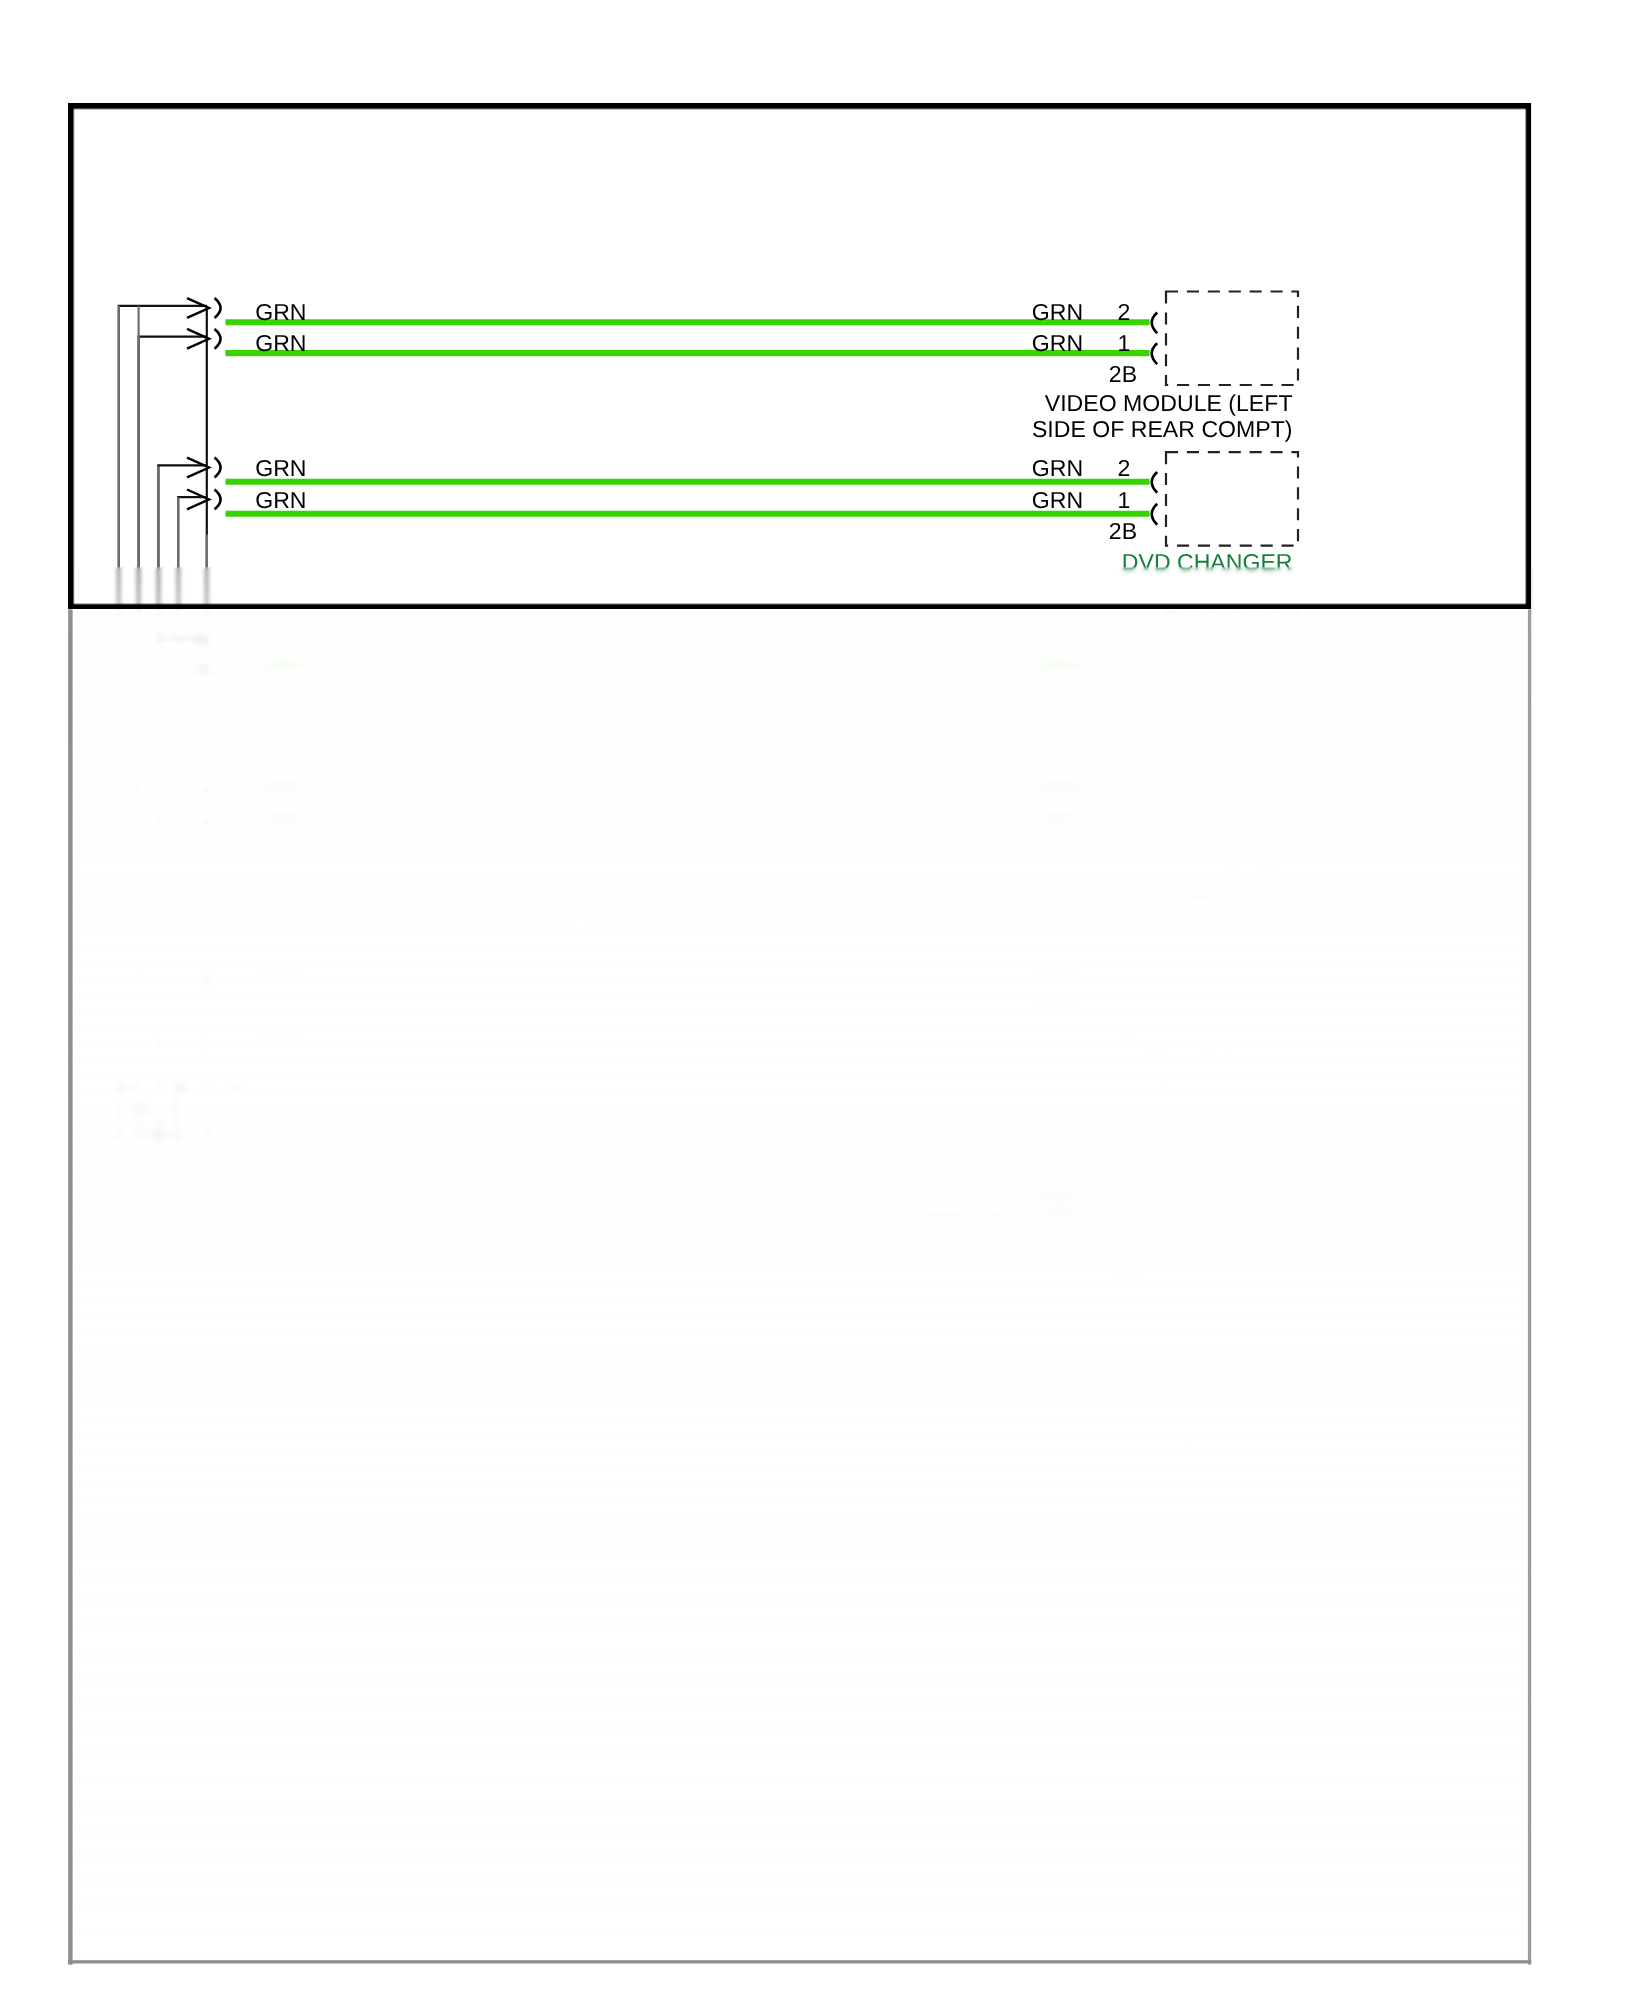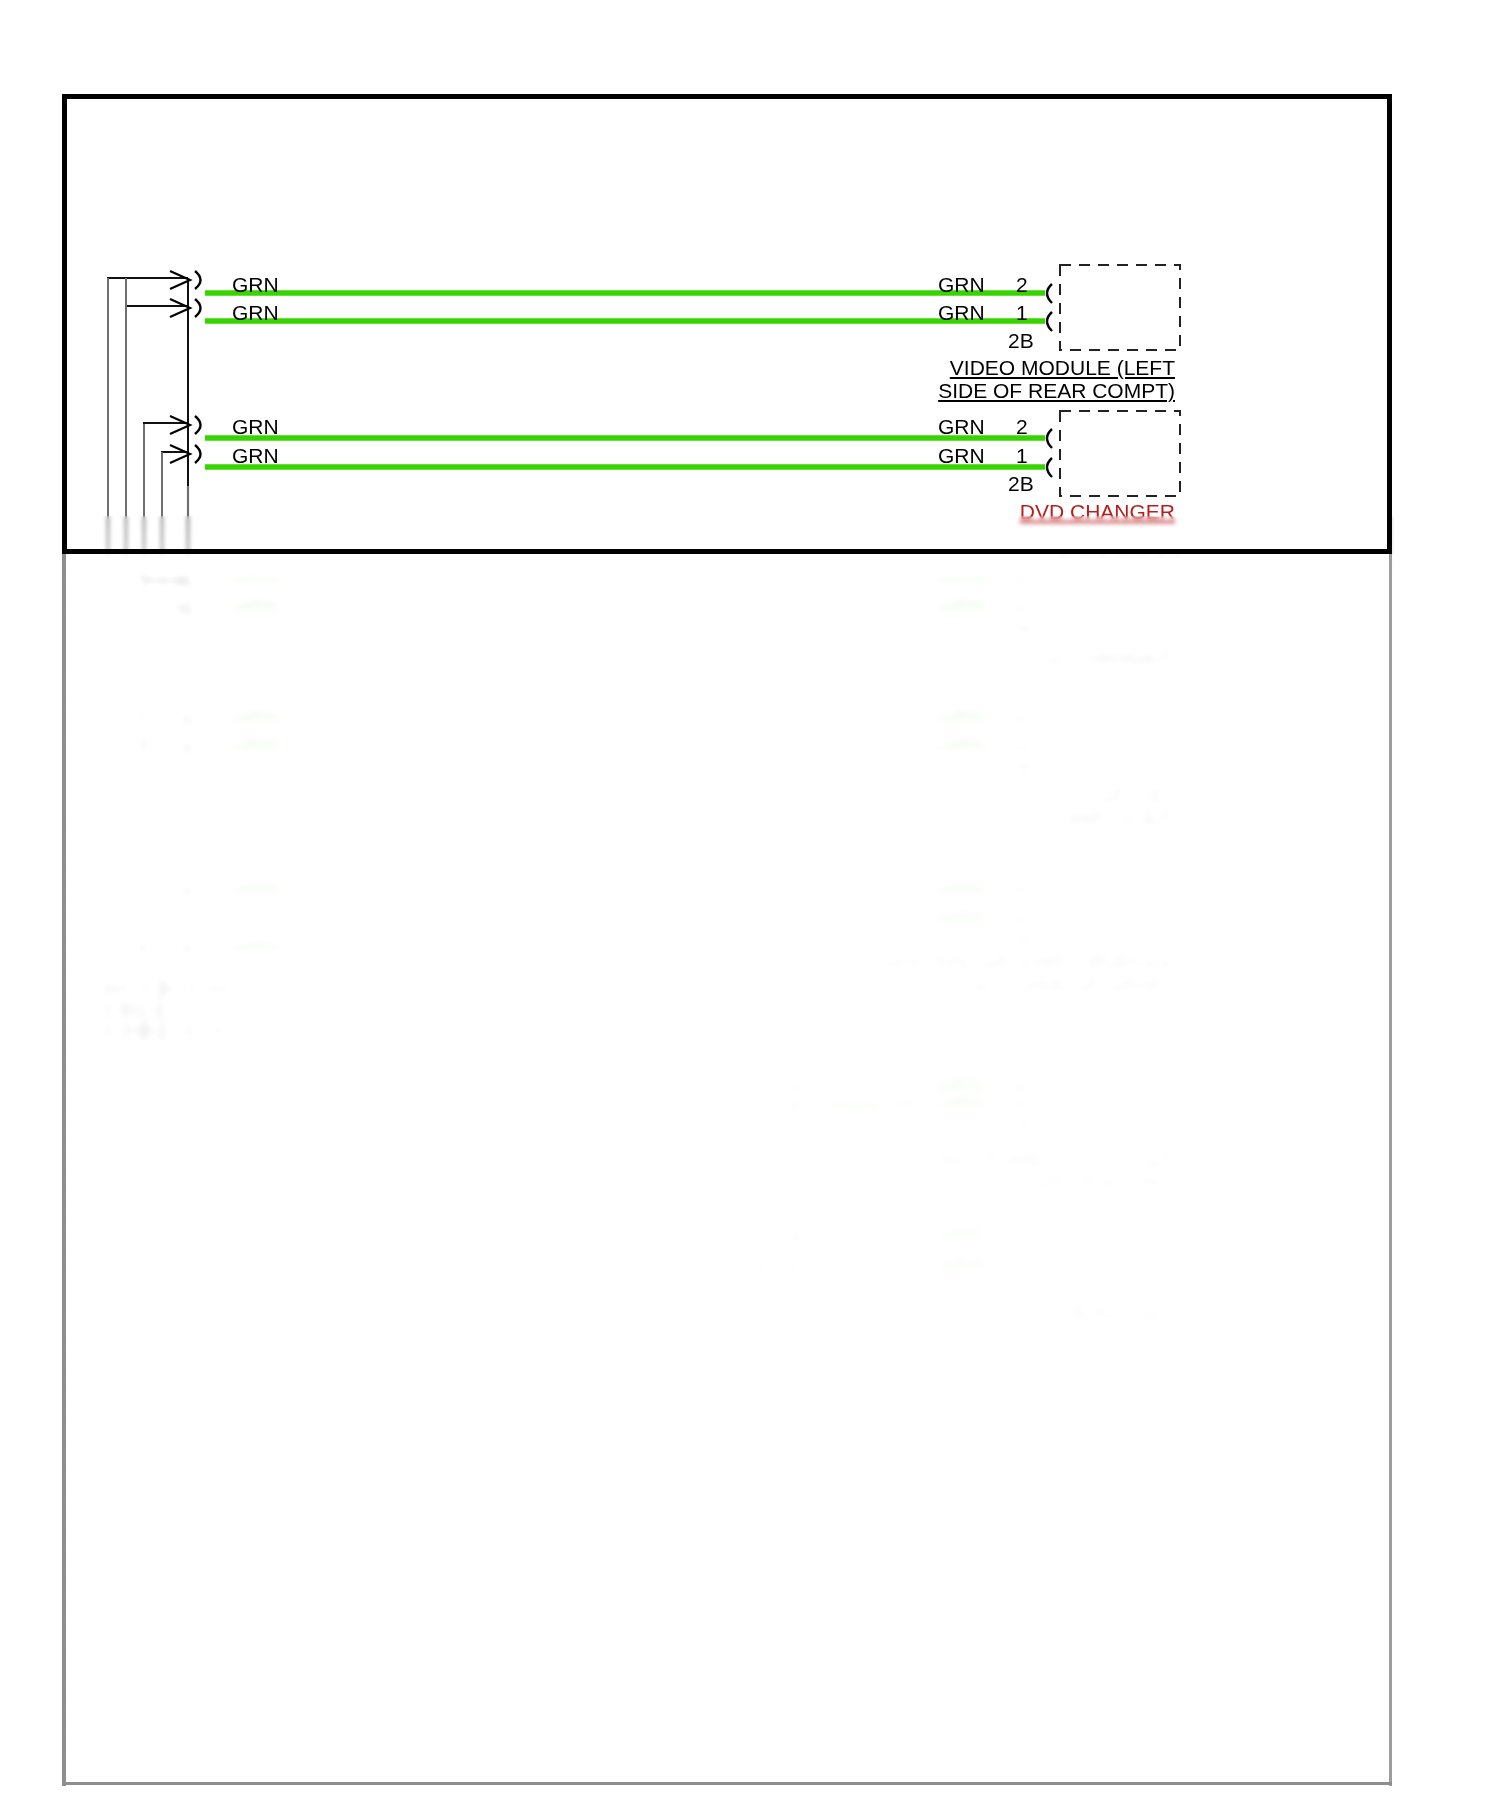--- a/index.html
+++ b/index.html
@@ -39,21 +39,21 @@
 
   
   .lbl{
     position:absolute;
     font-family:"Liberation Sans", sans-serif;
     font-size:21px;
     color:#000;
     white-space:pre;
     line-height:1.12;
   }
-  .lbl.r{text-align:right;text-decoration:underline;}
+  .lbl.r{text-align:right;}
   .lbl.small{font-size:20px;}
 
   
   .watermark{
     position:absolute;
     left:80px;top:1702px;
     font-size:19px;
     color:#d8d8d8;
     letter-spacing:.4px;
     font-family:"Liberation Sans", sans-serif;
@@ -289,21 +289,21 @@
   <div class="lbl" style="left:1016px;top:285px;">1</div>
   <div class="lbl" style="left:1016px;top:399px;">2</div>
   <div class="lbl" style="left:1016px;top:428px;">1</div>
 
   <div class="lbl" style="left:1008px;top:313px;">2B</div>
   <div class="lbl" style="left:1008px;top:456px;">2B</div>
 
   <div class="lbl r" style="left:775px;top:340px;width:400px;">VIDEO MODULE (LEFT</div>
   <div class="lbl r" style="left:775px;top:363px;width:400px;">SIDE OF REAR COMPT)</div>
 
-  <div class="lbl r" style="left:775px;top:484px;width:400px;color:#b91c1c;">DVD CHANGER</div>
+  <div class="lbl r" style="left:775px;top:484px;width:400px;color:#15803d;">DVD CHANGER</div>
 
   <div class="lbl" style="left:232px;top:546px;color:#6a6a6a;">GRN</div>
   <div class="lbl" style="left:232px;top:574px;color:#6a6a6a;">GRN</div>
   <div class="lbl" style="left:938px;top:546px;color:#6a6a6a;">GRN</div>
   <div class="lbl" style="left:938px;top:574px;color:#6a6a6a;">GRN</div>
   <div class="lbl" style="left:1016px;top:546px;color:#6a6a6a;">2</div>
   <div class="lbl" style="left:1016px;top:574px;color:#6a6a6a;">1</div>
   <div class="lbl" style="left:1008px;top:601px;color:#6a6a6a;">2B</div>
   <div class="lbl r" style="left:775px;top:627px;width:400px;color:#6a6a6a;">CD CHANGER</div>
 

